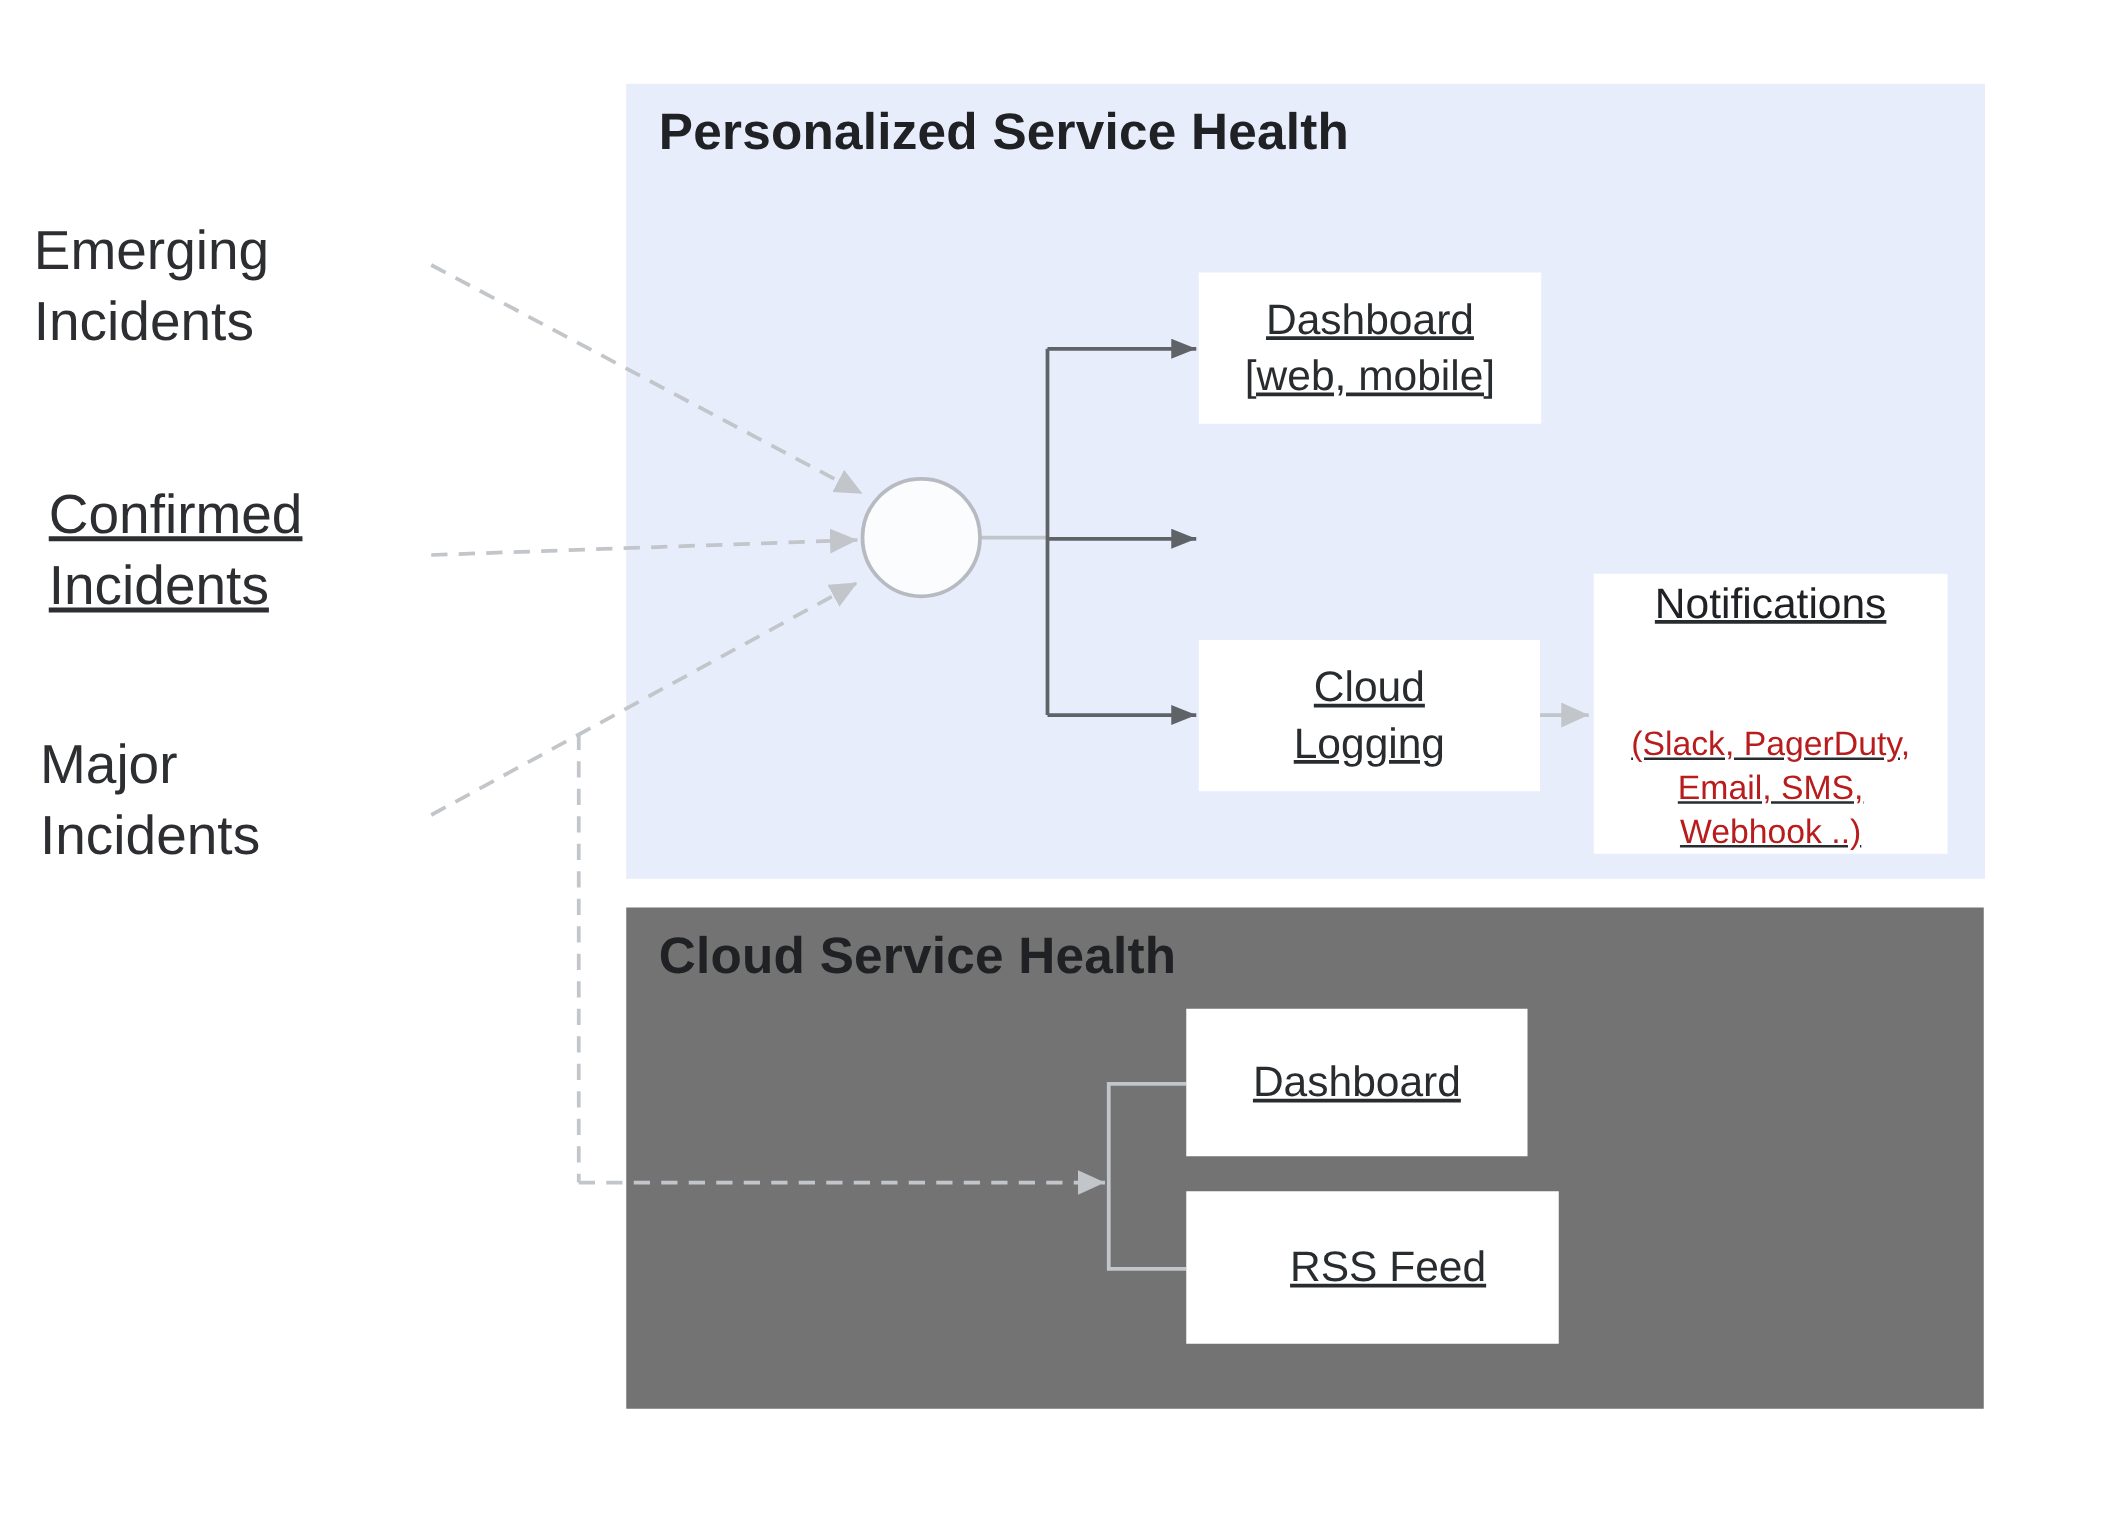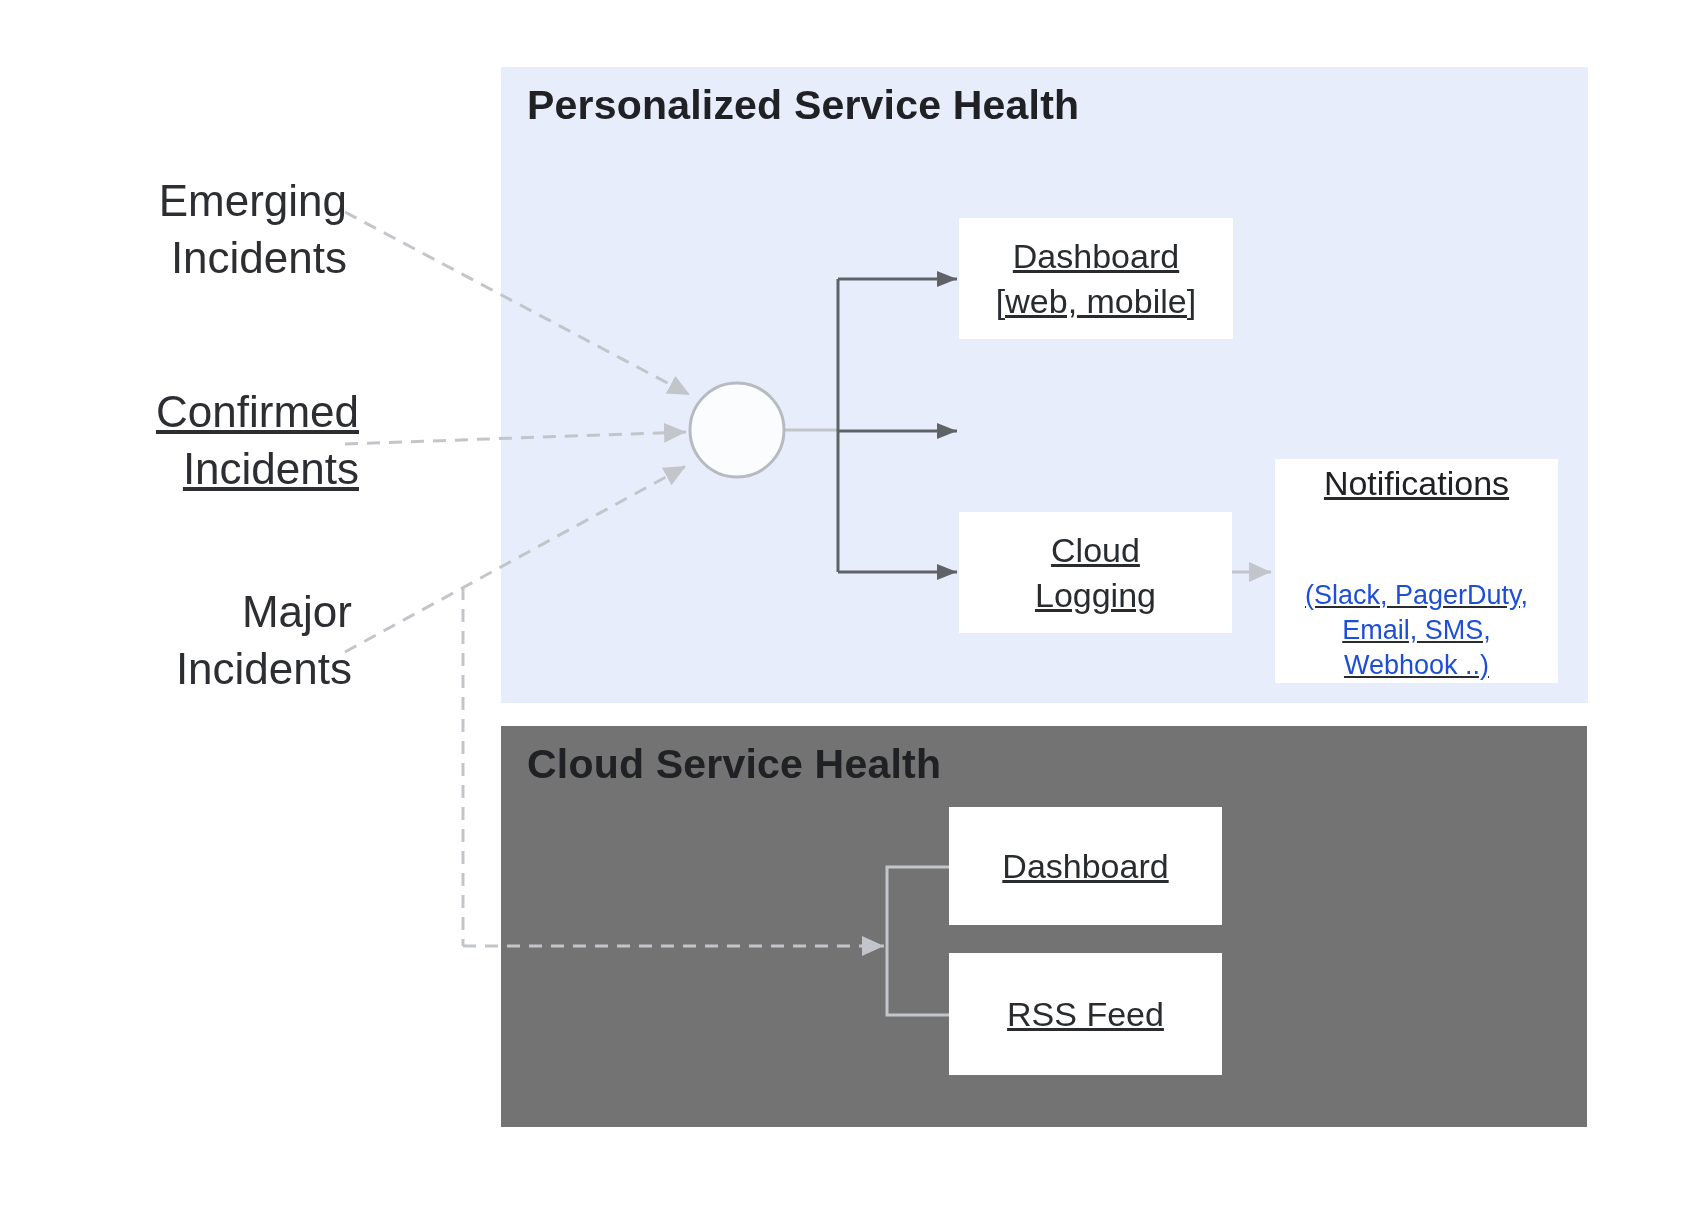--- a/index.html
+++ b/index.html
@@ -25,27 +25,27 @@
     display:flex;flex-direction:column;align-items:center;justify-content:center;
     text-align:center;
     text-decoration:underline;
   }
   .box-text{font-size:34px;line-height:45px;color:#292c2f;white-space:pre-line;}
   .box-dashboard-p{left:959px;top:218px;width:274px;height:121px;}
   .box-api{left:959px;top:375px;width:274px;height:117px;}
   .box-cloud-logging{left:959px;top:512px;width:273px;height:121px;}
   .box-notifications{left:1275px;top:459px;width:283px;height:224px;justify-content:space-between;}
   .notif-title{font-size:34px;line-height:48px;color:#202124;}
-  .notif-sub{font-size:27px;line-height:35px;color:#1d4ed8;white-space:pre-line;}
+  .notif-sub{font-size:27px;line-height:35px;color:#b91c1c;white-space:pre-line;}
   .box-dashboard-c{left:949px;top:807px;width:273px;height:118px;}
-  .box-rss{left:949px;top:953px;width:273px;height:122px;}
+  .box-rss{left:949px;top:953px;width:273px;height:122px;padding-left:25px;}
   .incident-label{
     position:absolute;z-index:3;width:320px;
     font-size:44px;line-height:57px;color:#2c2e31;
-    text-align:right;white-space:pre-line;
+    text-align:left;white-space:pre-line;
   }
   .label-emerging{left:27px;top:172px;}
   .label-confirmed{left:39px;top:383px;text-decoration:underline;}
   .label-major{left:32px;top:583px;}
 </style>
 </head>
 <body>
 
 <div class="canvas">
 

